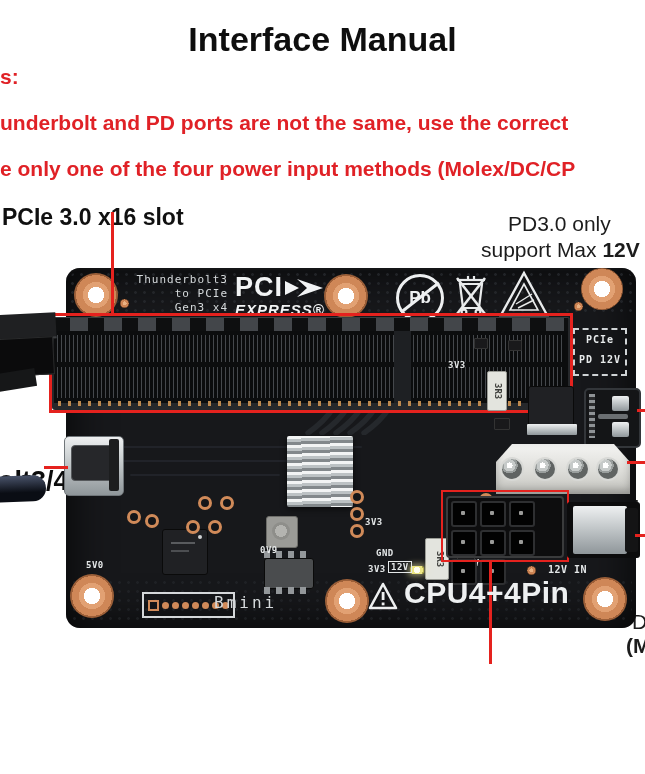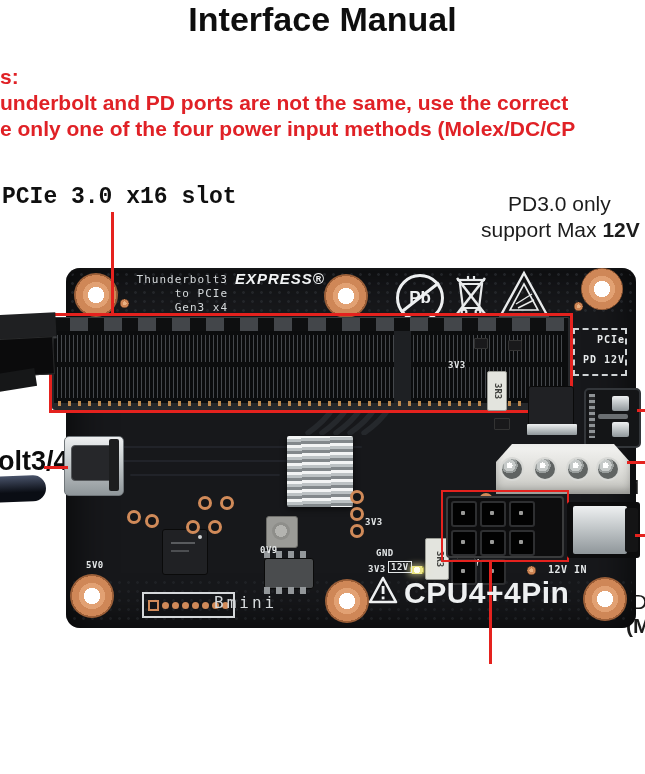--- a/index.html
+++ b/index.html
@@ -1,19 +1,19 @@
 <!DOCTYPE html>
 <html><head>
 <meta charset="utf-8">
 <style>
   html,body{margin:0;padding:0;background:#fff;}
   #canvas{position:relative;width:645px;height:774px;overflow:hidden;background:#fff;
           font-family:"Liberation Sans",sans-serif;color:#141414;}
   .abs{position:absolute;}
-  .nowrap{white-space:nowrap;}
+  .nowrap{white-space:nowrap;margin-top:20px;}
   
   .title{left:0;right:0;top:0;text-align:center;font-size:34px;font-weight:bold;color:#0e0e0e;letter-spacing:0;}
   .tips{left:0;top:64px;font-size:21px;font-weight:bold;color:#e02126;line-height:26px;}
   .callout-bold{font-size:23px;font-weight:bold;color:#101010;}
   .callout{font-size:21px;color:#1c1c1c;}
   .tb-label{font-size:27px;font-weight:bold;color:#0c0c0c;}
   
   .redline{background:#e5221e;}
   .redbox{border:3px solid #e5221e;background:transparent;}
   
@@ -42,40 +42,40 @@
   .pin8::after{content:"";position:absolute;left:8px;top:8px;width:4px;height:4px;background:#9b9b99;border-radius:1px;}
   .molexpin{width:20px;height:20px;border-radius:50%;
             background:radial-gradient(circle at 38% 32%,#ffffff 0 3px,#c6cac9 3px 6px,#999e9d 6px 8px,#606463 8px 10px);
             box-shadow:0 0 0 2px #d8d9d6;}
   .comp3r3{background:#e3e4de;border:1px solid #9b9c96;border-radius:2px;
            font-family:"DejaVu Sans Mono",monospace;font-size:9px;font-weight:bold;color:#3c3d3a;
            writing-mode:vertical-rl;text-align:center;line-height:16px;}
   .sc{background:#19191b;border:1px solid #333;border-radius:1px;}
   .led{background:radial-gradient(circle,#fffef0 0 3px,#ece684 3px 6px,#b7b14e 6px 8px);border-radius:2px;
        box-shadow:0 0 6px 2px rgba(250,244,170,.55);}
-  .cpu-silk{display:flex;align-items:flex-start;gap:6px;color:#eef0f1;font-weight:bold;font-size:30px;letter-spacing:.5px;}
+  .cpu-silk{display:flex;align-items:flex-end;gap:6px;color:#eef0f1;font-weight:bold;font-size:30px;letter-spacing:.5px;}
   .bmini-box{border:2px solid #d5d8da;display:flex;align-items:center;gap:3px;padding:0 4px;}
   .bmini-sq{width:7px;height:7px;border:2px solid #d08a59;}
   .bmini-c{width:7px;height:7px;border-radius:50%;background:#d08a59;}
   .dash-box{border:2px dashed #cfd3d5;color:#e8ebec;font-family:"DejaVu Sans Mono",monospace;font-size:10px;
             font-weight:bold;text-align:center;line-height:20px;letter-spacing:1px;}
 </style>
 </head>
 <body>
 
 <div id="canvas">
 
   <div class="abs title nowrap">Interface Manual</div>
   <div class="abs tips">
     <span style="display:block">s:</span>
     <span style="display:block" class="nowrap">underbolt and PD ports are not the same, use the correct</span>
     <span style="display:block" class="nowrap">e only one of the four power input methods (Molex/DC/CP</span>
   </div>
 
-  <div class="abs callout-bold nowrap" style="left:2px;top:184px;font-family:Liberation Mono, monospace;">PCIe 3.0 x16 slot</div>
+  <div class="abs callout-bold nowrap" style="left:2px;top:184px;">PCIe 3.0 x16 slot</div>
   <div class="abs callout nowrap" style="left:508px;top:192px;">PD3.0 only</div>
   <div class="abs callout nowrap" style="left:481px;top:218px;">
     <span>support Max </span><span style="font-weight:bold">12V</span>
   </div>
   <div class="abs tb-label nowrap" style="left:-2px;top:446px;">olt3/4</div>
   <div class="abs callout nowrap" style="left:622px;top:475px;">M</div>
   <div class="abs callout nowrap" style="left:632px;top:590px;">D</div>
   <div class="abs callout nowrap" style="left:626px;top:614px;font-weight:bold;">(M</div>
 
 
@@ -105,20 +105,27 @@
   <div class="abs cd" style="left:120px;top:299px;"></div>
   <div class="abs cd" style="left:574px;top:302px;"></div>
   <div class="abs cd" style="left:527px;top:566px;"></div>
 
   <div class="abs silkmono" style="left:126px;top:273px;width:102px;font-size:11px;line-height:14px;text-align:right;letter-spacing:1px;">
     <span style="display:block">Thunderbolt3</span>
     <span style="display:block">to PCIe</span>
     <span style="display:block">Gen3 x4</span>
   </div>
   <div class="abs" style="left:235px;top:272px;color:#f2f4f5;">
+    <div style="display:flex;align-items:center;">
+      <span style="font-size:27px;font-weight:bold;letter-spacing:1px;">PCI</span>
+      <svg width="42" height="22" viewBox="0 0 42 22">
+        <path d="M2,4 L16,11 L2,18 Z" fill="#f2f4f5"></path>
+        <path d="M14,2 L40,11 L14,20 L24,11 Z" fill="#f2f4f5"></path>
+      </svg>
+    </div>
     <div style="font-size:15px;font-weight:bold;font-style:italic;letter-spacing:1px;margin-top:-2px;">EXPRESS®</div>
   </div>
 
   <div class="abs" style="left:396px;top:274px;width:42px;height:42px;border:3px solid #eef0f1;border-radius:50%;color:#eef0f1;
        display:flex;align-items:center;justify-content:center;font-size:17px;font-weight:bold;">
     <span>Pb</span>
     <span style="position:absolute;left:-3px;top:19px;width:48px;height:3px;background:#eef0f1;transform:rotate(-38deg);"></span>
   </div>
   <svg class="abs" style="left:451px;top:272px;" width="40" height="46" viewBox="0 0 40 46">
     <g stroke="#e9ebec" stroke-width="2.2" fill="none">
@@ -149,21 +156,21 @@
   <div class="abs" style="left:394px;top:331px;width:17px;height:72px;background:#1e2023;"></div>
   <div class="abs goldrow" style="left:58px;top:401px;width:506px;height:5px;"></div>
 
   <div class="abs redbox" style="left:49px;top:313px;width:518px;height:94px;"></div>
   <div class="abs redline" style="left:111px;top:212px;width:3px;height:103px;"></div>
 
   <div class="abs" style="left:-14px;top:314px;width:70px;height:24px;background:#1f2022;border-bottom:2px solid #3c3e40;transform:rotate(-3deg);"></div>
   <div class="abs" style="left:-14px;top:338px;width:66px;height:36px;background:#0b0b0c;border:1px solid #2a2b2c;transform:rotate(-3deg);"></div>
   <div class="abs" style="left:-16px;top:372px;width:52px;height:18px;background:#161718;transform:rotate(-9deg);"></div>
 
-  <div class="abs dash-box" style="left:573px;top:328px;width:50px;height:44px;text-align:right;">
+  <div class="abs dash-box" style="left:573px;top:328px;width:50px;height:44px;">
     <span style="display:block">PCIe</span>
     <span style="display:block">PD 12V</span>
   </div>
 
   <div class="abs" style="left:584px;top:388px;width:53px;height:56px;background:#141517;border:2px solid #33363a;border-radius:5px;">
     <span style="position:absolute;left:3px;top:4px;width:6px;height:44px;background:repeating-linear-gradient(180deg,#8f9396 0 3px,#2a2b2d 3px 6px);"></span>
     <span class="silver" style="position:absolute;left:26px;top:6px;width:17px;height:15px;border-radius:2px;"></span>
     <span class="silver" style="position:absolute;left:26px;top:32px;width:17px;height:15px;border-radius:2px;"></span>
     <span style="position:absolute;left:12px;top:24px;width:30px;height:5px;background:#6b6f72;border-radius:2px;"></span>
   </div>

